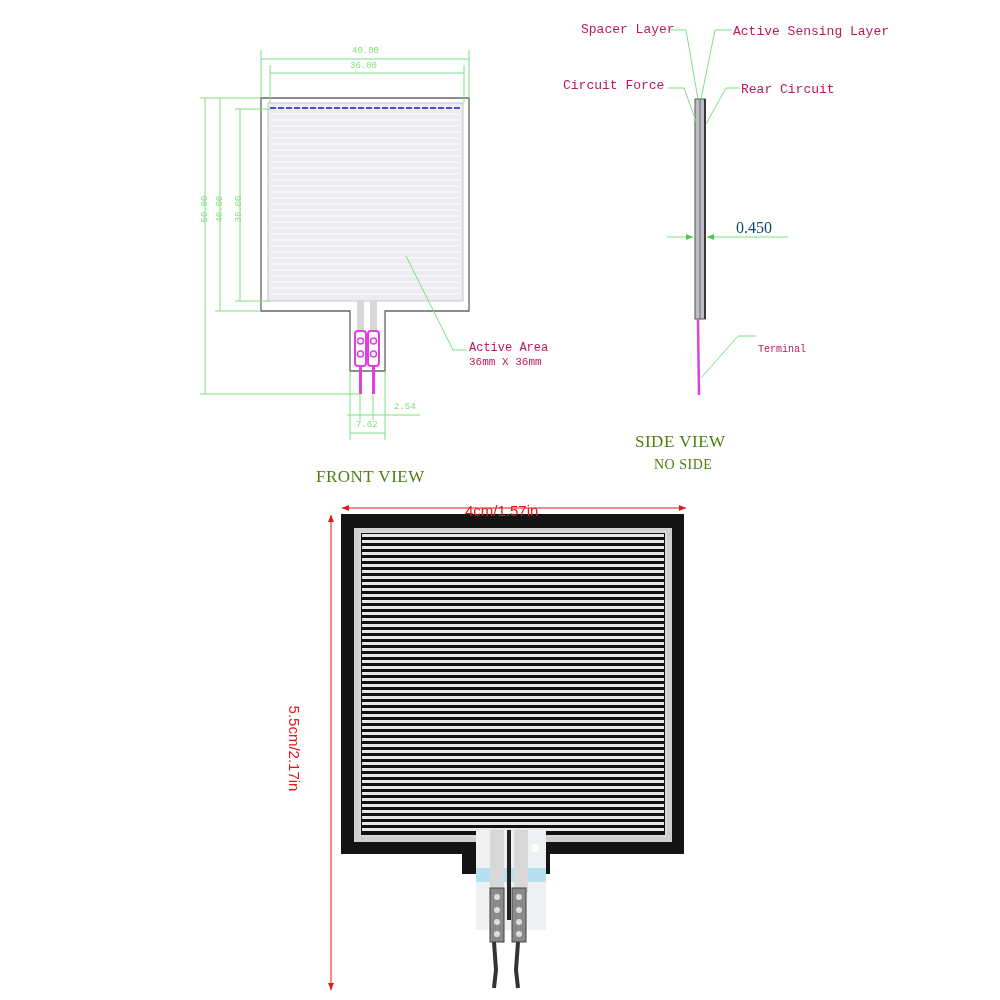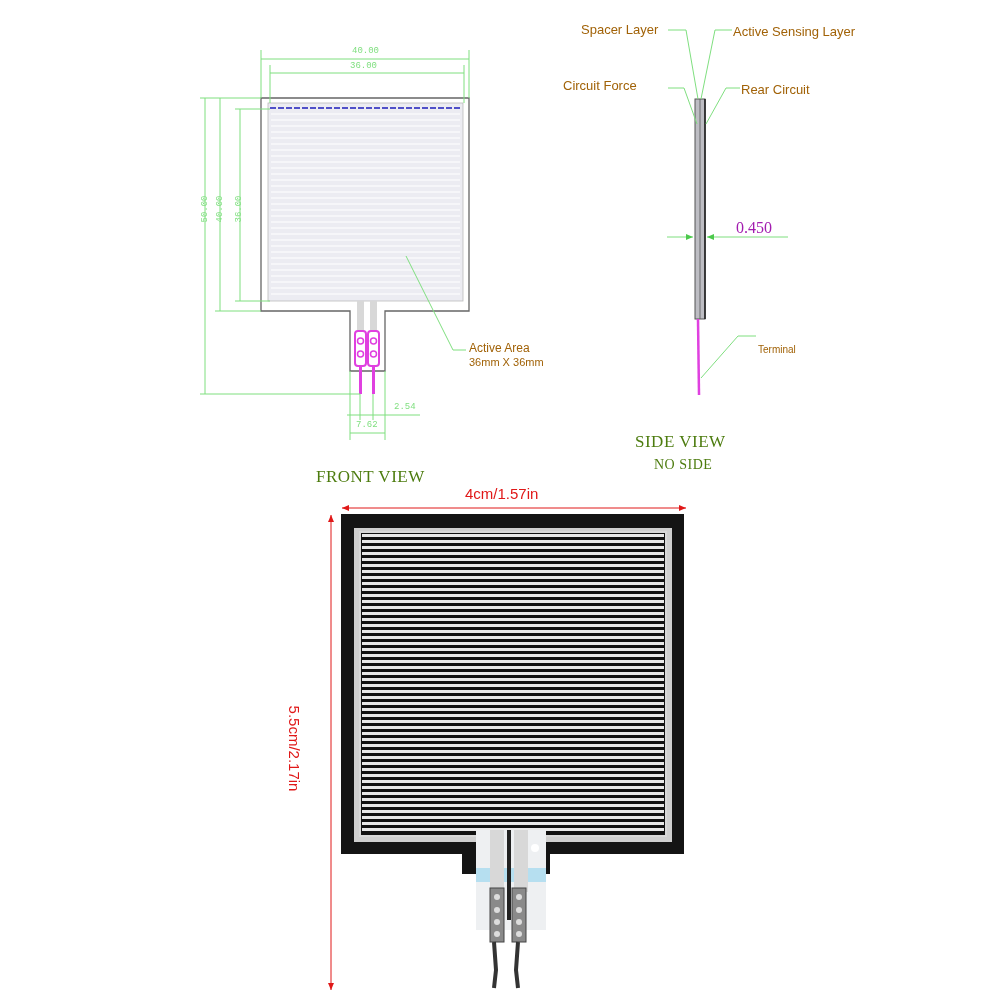--- a/index.html
+++ b/index.html
@@ -1,19 +1,19 @@
 <!DOCTYPE html>
 <html><head>
 <meta charset="utf-8">
 <style>
   html, body { margin:0; padding:0; background:#ffffff; }
   body { width:1000px; height:1000px; position:relative; overflow:hidden; font-family:"Liberation Serif", serif; }
   .abs { position:absolute; }
   .dim { font-family:"Liberation Mono", monospace; font-size:9px; color:#7fdf7f; }
-  .callout { font-family:Liberation Sans, sans-serif; font-size:13px; color:#a16207; white-space:nowrap; }
+  .callout { font-family:Liberation Mono, monospace; font-size:13px; color:#be185d; white-space:nowrap; }
   .viewtitle { font-family:"Liberation Serif", serif; font-size:17px; color:#4d7c0f; letter-spacing:0.5px; }
   .redlabel { font-family:"Liberation Sans", sans-serif; font-size:15px; color:#e01818; white-space:nowrap; }
 </style>
 </head>
 <body>
 
 <svg class="abs" style="left:0;top:0" width="1000" height="500">
 
   <path d="M261,98 L469,98 L469,311 L385,311 L385,371 L350,371 L350,311 L261,311 Z" fill="#ffffff" stroke="#666" stroke-width="1.3"></path>
 
@@ -138,21 +138,21 @@
       <line x1="178" y1="336" x2="141" y2="378"></line>
   </g>
   <polygon points="133,237 126,234 126,240" fill="#4cc94c"></polygon>
   <polygon points="147,237 154,234 154,240" fill="#4cc94c"></polygon>
 </svg>
 
 <div class="abs callout" style="left:581px;top:22px">Spacer Layer</div>
 <div class="abs callout" style="left:733px;top:24px">Active Sensing Layer</div>
 <div class="abs callout" style="left:563px;top:78px">Circuit Force</div>
 <div class="abs callout" style="left:741px;top:82px">Rear Circuit</div>
-<div class="abs" style="left:736px;top:219px;font-family:'Liberation Serif',serif;font-size:16px;color:#a21caf">0.450</div>
+<div class="abs" style="left:736px;top:219px;font-family:'Liberation Serif',serif;font-size:16px;color:#0c4a6e">0.450</div>
 <div class="abs callout" style="left:758px;top:344px;font-size:10px">Terminal</div>
 <div class="abs viewtitle" style="left:635px;top:432px">SIDE VIEW</div>
 <div class="abs viewtitle" style="left:654px;top:457px;font-size:14px">NO SIDE</div>
 
 <svg class="abs" style="left:0;top:500px" width="1000" height="500">
 
   <line x1="342" y1="8" x2="686" y2="8" stroke="#e01818" stroke-width="1"></line>
   <polygon points="342,8 349,5 349,11" fill="#e01818"></polygon>
   <polygon points="686,8 679,5 679,11" fill="#e01818"></polygon>
   <line x1="331" y1="15" x2="331" y2="490" stroke="#e01818" stroke-width="1"></line>
@@ -236,14 +236,14 @@
       <circle cx="497" cy="434" r="3" fill="#ddd"></circle>
     <circle cx="519" cy="397" r="3" fill="#ddd"></circle>
       <circle cx="519" cy="410" r="3" fill="#ddd"></circle>
     <circle cx="519" cy="422" r="3" fill="#ddd"></circle>
       <circle cx="519" cy="434" r="3" fill="#ddd"></circle>
     <path d="M494,442 L496,470 L494,488" stroke="#333" stroke-width="4" fill="none"></path>
     <path d="M518,442 L516,470 L518,488" stroke="#333" stroke-width="4" fill="none"></path>
   </g>
 </svg>
 
-<div class="abs redlabel" style="left:465px;top:485px">4cm/1.57in</div>
+<div class="abs redlabel" style="left:465px;top:502px">4cm/1.57in</div>
 <div class="abs redlabel" style="left:252px;top:740px;transform:rotate(90deg);transform-origin:center">5.5cm/2.17in</div>
 
 </body></html>

